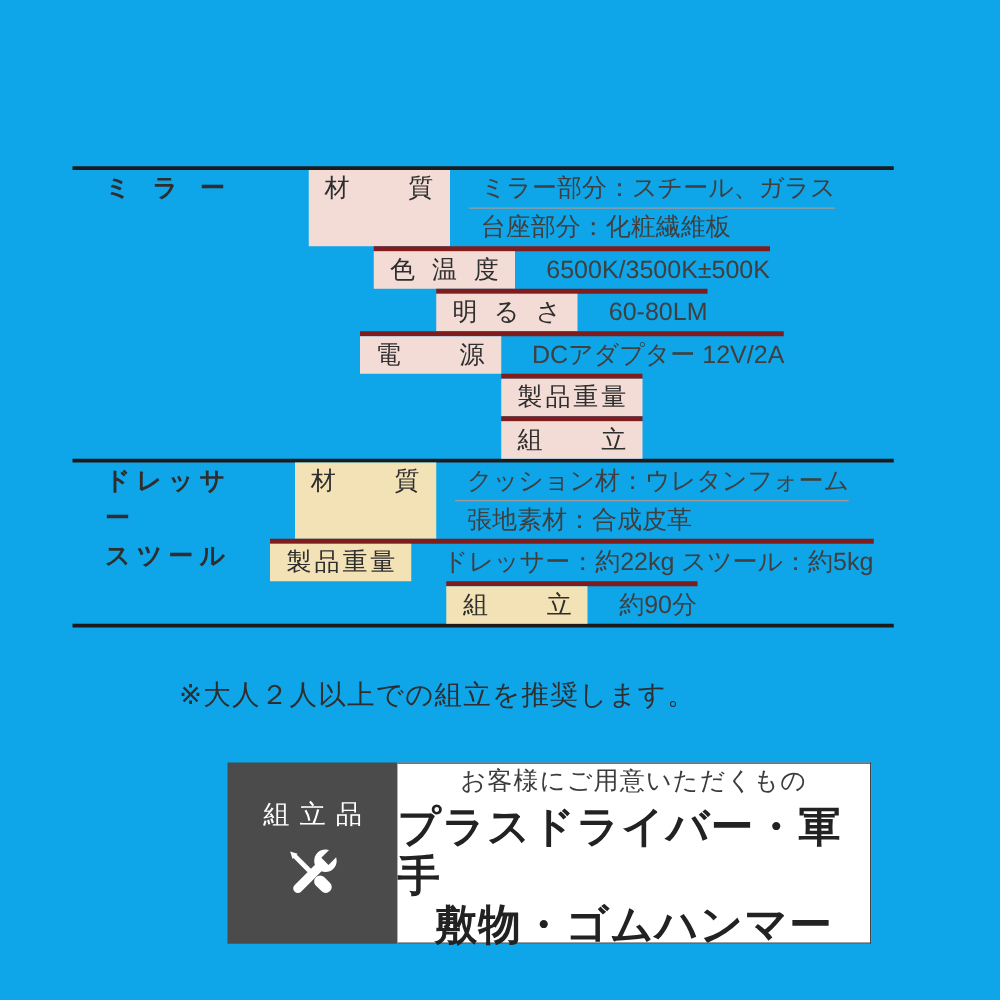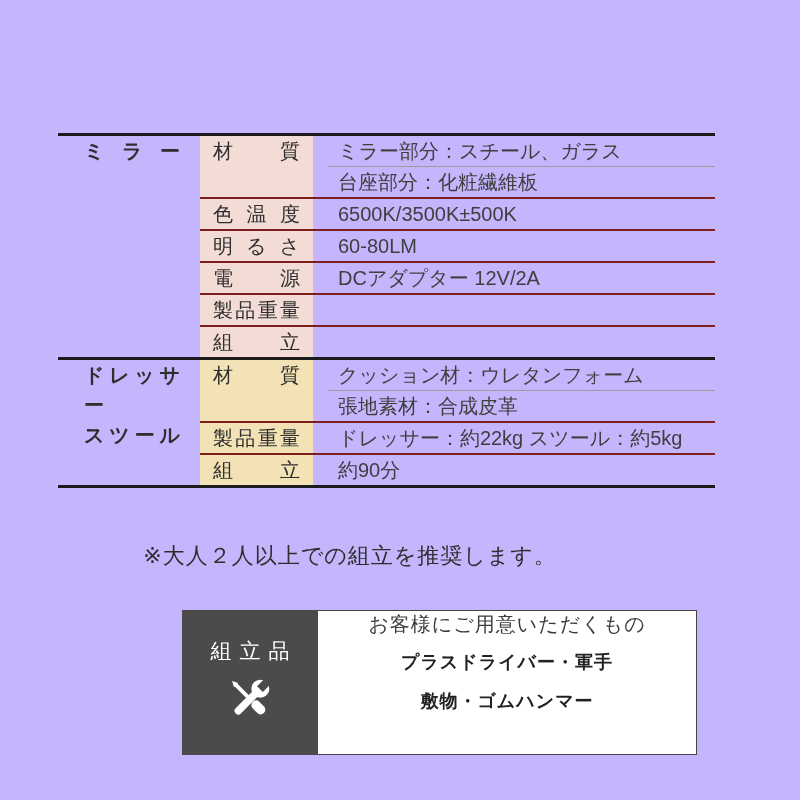--- a/index.html
+++ b/index.html
@@ -6,21 +6,21 @@
     margin: 0;
     padding: 0;
     background: #ffffff;
     font-family: "Liberation Sans", "DejaVu Sans", sans-serif;
     color: #333333;
   }
   .page {
     position: relative;
     width: 800px;
     height: 800px;
-    background: #c4b5fd;
+    background: #0ea5e9;
     overflow: hidden;
   }
 
   
   .spec-table {
     position: absolute;
     left: 58px;
     top: 133px;
     width: 657px;
   }
@@ -41,26 +41,27 @@
   }
   .cat-line {
     line-height: 30px;
     text-align: justify;
     text-align-last: justify;
   }
   .rows {
     flex: 1;
     display: flex;
     flex-direction: column;
+    align-items: center;
   }
   .attr-row {
     display: flex;
   }
   .attr-row + .attr-row {
-    border-top: 2px solid #7f1d1d;
+    border-top: 4px solid #7f1d1d;
   }
   .label-cell {
     width: 113px;
     box-sizing: border-box;
     padding: 0 13px;
     font-size: 20px;
     color: #2e2e2e;
   }
   .label-text {
     line-height: 30px;
@@ -141,21 +142,21 @@
     align-items: center;
     justify-content: flex-start;
   }
   .panel-heading {
     font-size: 20px;
     color: #3c3c3c;
     margin-bottom: 5px;
     letter-spacing: 1px;
   }
   .panel-line {
-    font-size: 18px;
+    font-size: 34px;
     font-weight: bold;
     color: #222222;
     line-height: 39px;
     letter-spacing: 1px;
   }
 </style>
 </head>
 <body>
 
 <div class="page">

